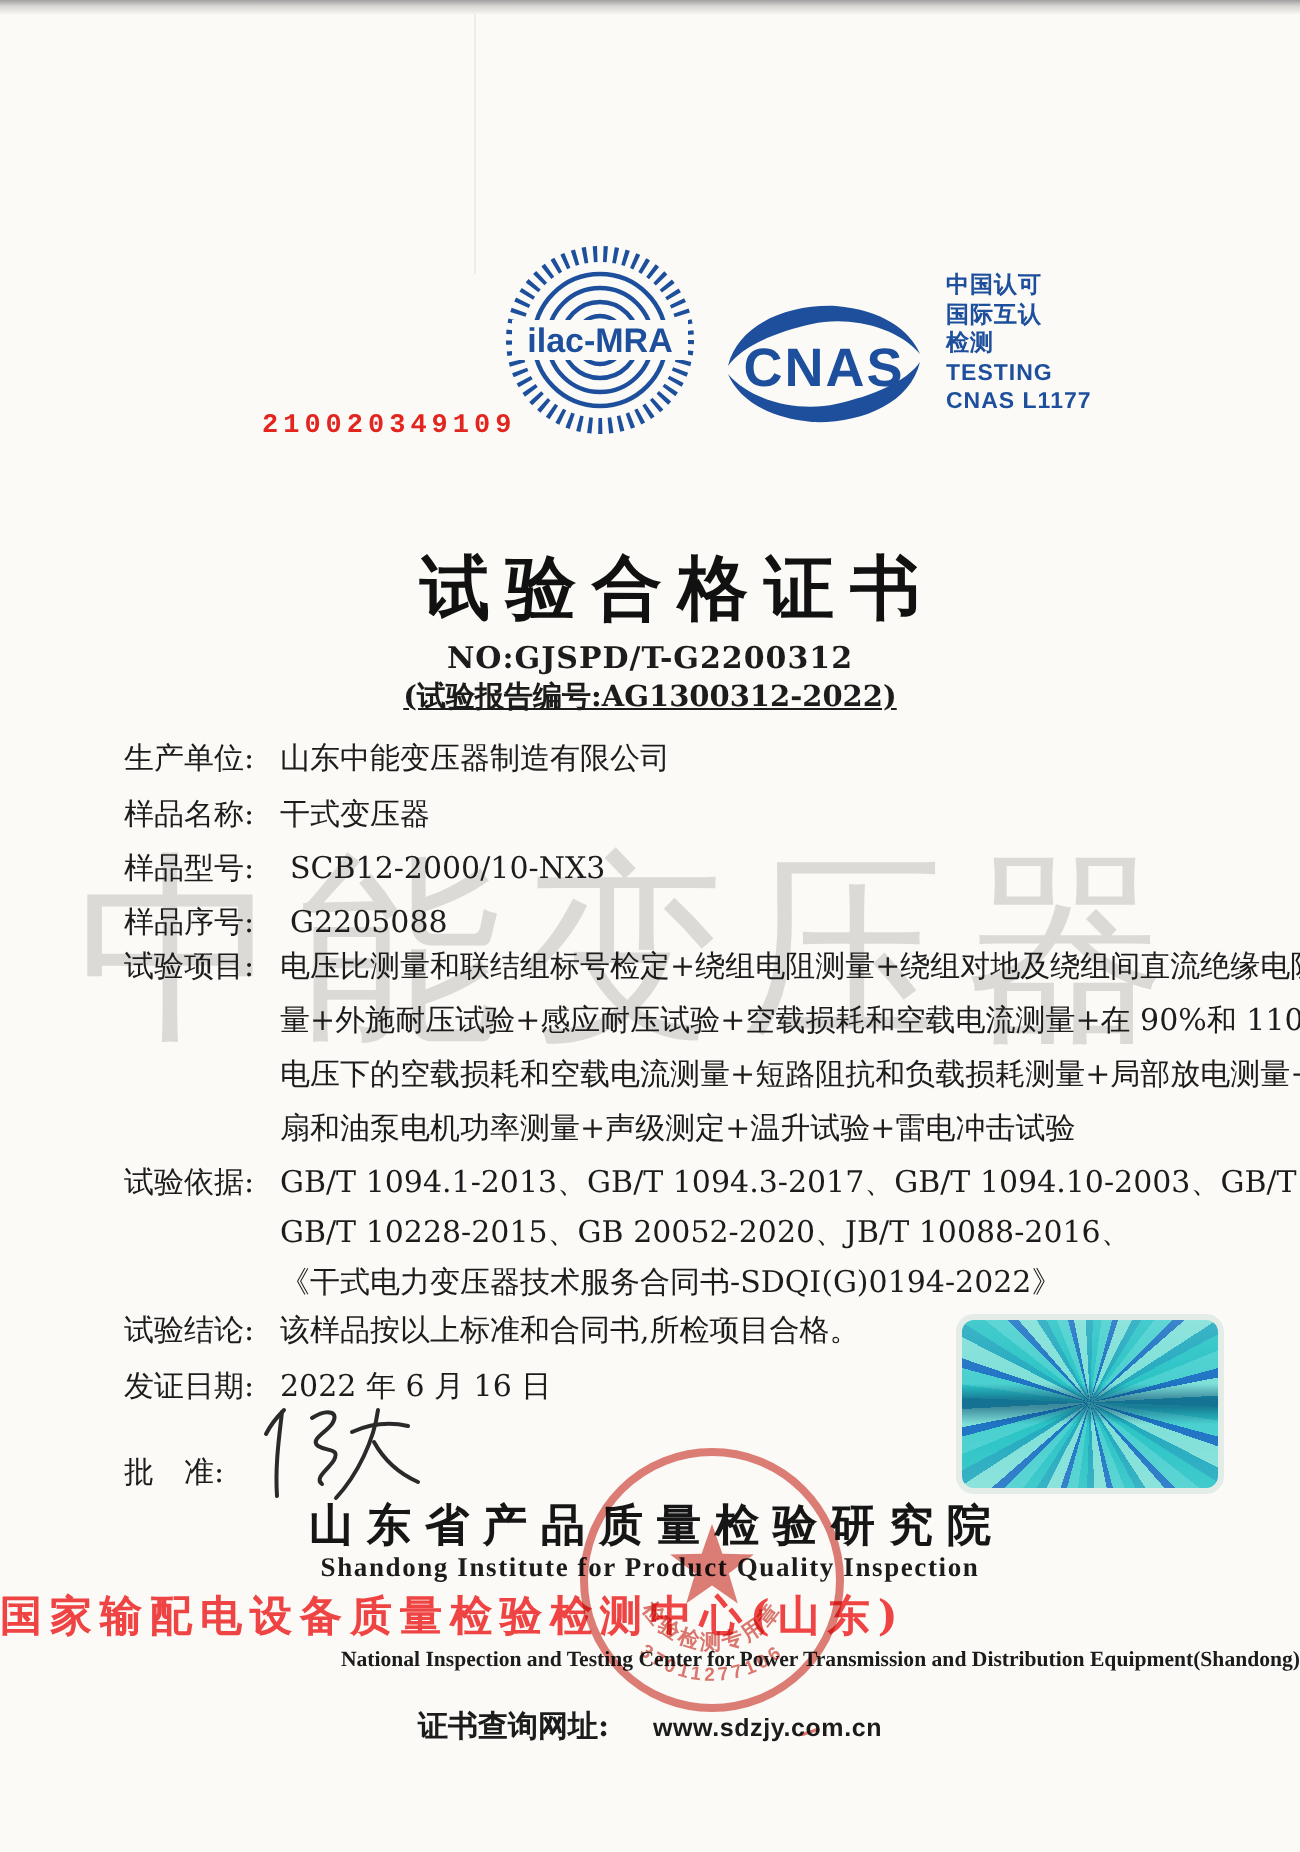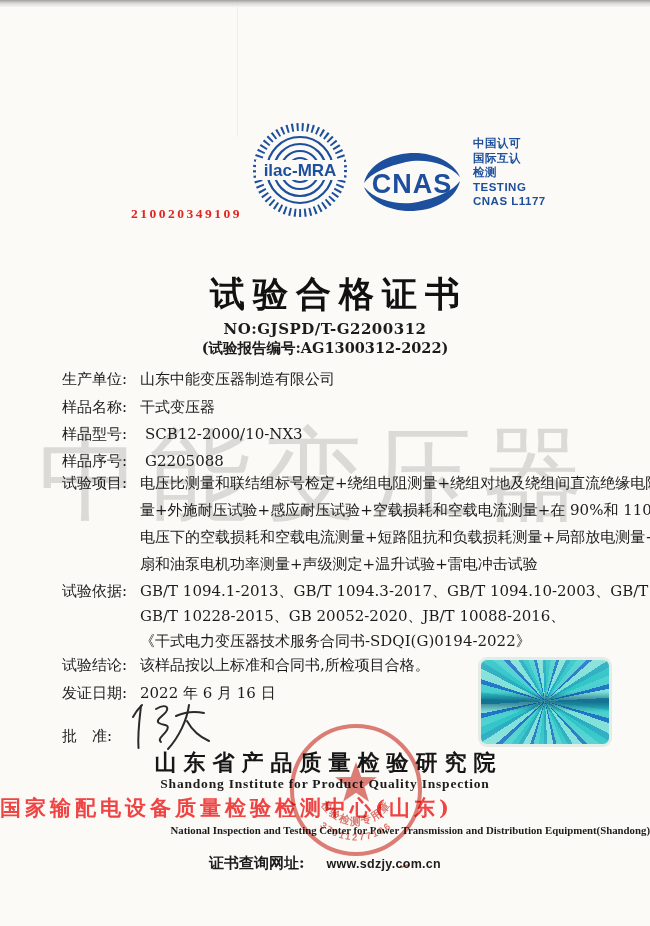--- a/index.html
+++ b/index.html
@@ -15,36 +15,36 @@
   
   .watermark{
     position:absolute; left:38px; top:382px; z-index:0;
     font-size:102px; line-height:1.05; letter-spacing:9px; white-space:nowrap;
     color:rgba(150,145,140,0.30); font-family:Liberation Mono, monospace;margin-top:48px;
   }
 
   
   .cma{position:absolute; left:137px; top:139px; z-index:2;}
   .cma-num{position:absolute; left:131px; top:206px; z-index:2;
-    color:#e2251f; font-family:Liberation Serif, serif; font-weight:bold;
+    color:#e2251f; font-family:Liberation Mono, monospace; font-weight:bold;
     font-size:13.5px; letter-spacing:2.5px;}
   .ilac{position:absolute; left:251px; top:121px; z-index:2;}
   .cnas{position:absolute; left:360px; top:150px; z-index:2;}
   .cnas-side{position:absolute; left:473px; top:136px; z-index:2;
     color:#1d4f9c; font-family:"Liberation Sans", sans-serif; font-weight:bold;
     font-size:11.5px; line-height:14.5px; letter-spacing:0.5px;}
 
   
   .title{position:absolute; left:0; right:0; top:271px; z-index:2;
     text-align:center; font-size:35px; font-weight:bold; letter-spacing:8px;
     text-indent:8px; color:#111;padding-left:20px;}
   .no-line{position:absolute; left:0; right:0; top:320px; z-index:2;
     text-align:center; font-size:15px; font-weight:bold; letter-spacing:0.5px;}
   .report-line{position:absolute; left:0; right:0; top:339px; z-index:2;
-    text-align:center; font-size:14.5px; font-weight:bold;}
+    text-align:center; font-size:14.5px; font-weight:bold;text-decoration:underline;}
 
   
   .lbl{position:absolute; left:62px; z-index:2; font-weight:normal; font-size:15px; white-space:nowrap;}
   .val{position:absolute; left:140px; z-index:2; font-size:15px; white-space:nowrap;}
 
   
   .sig{position:absolute; left:126px; top:696px; z-index:2;}
 
   
   .holo{position:absolute; left:478px; top:657px; width:134px; height:90px; z-index:3;

